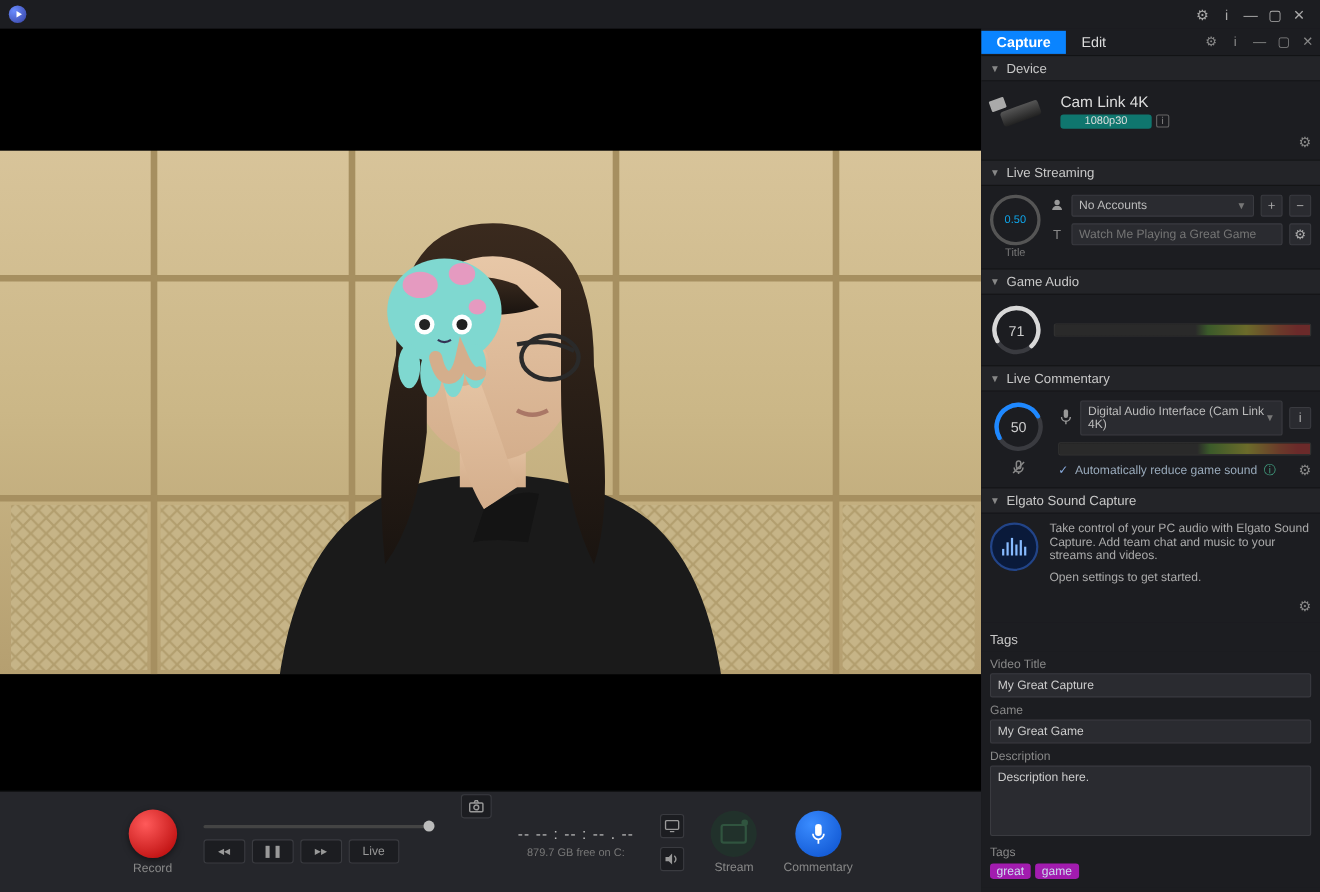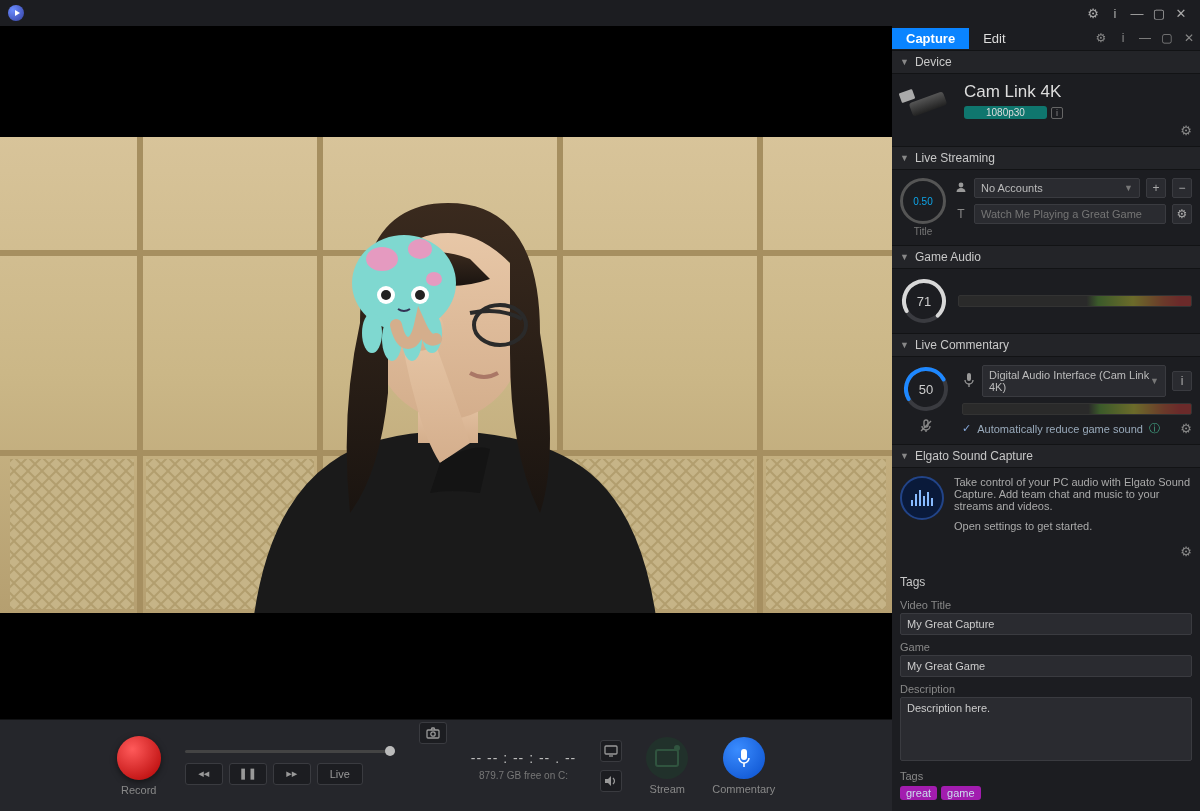--- a/index.html
+++ b/index.html
@@ -58,21 +58,21 @@
 .tri { color: #888; font-size: 9px; }
 .section-body { padding: 8px; background: #1c1d21; }
 
 
 .device-row { display: flex; align-items: center; gap: 10px; }
 .dev-img { width: 54px; height: 36px; position: relative; }
 
 .dev-img .body1 { position: absolute; width: 36px; height: 14px; background: linear-gradient(#555,#222); border-radius: 3px; left: 10px; top: 14px; transform: rotate(-20deg); }
 .dev-img .body2 { position: absolute; width: 14px; height: 10px; background: #aaa; left: 0px; top: 8px; transform: rotate(-20deg); border-radius: 1px; }
 .dev-info { display: flex; flex-direction: column; gap: 4px; }
-.dev-name { font-size: 17px; color: #ddd; }
+.dev-name { font-size: 14px; color: #ddd; }
 .badge { display: inline-flex; align-items: center; gap: 4px; }
 .badge span.b { background: #0f766e; color: #ddd; padding: 1px 22px; border-radius: 3px; font-size: 10px; text-align: center; }
 .badge span.i { width: 12px; height: 12px; border: 1px solid #666; border-radius: 2px; color: #888; font-size: 9px; display: flex; align-items: center; justify-content: center; }
 .gear-right { text-align: right; margin-top: 4px; }
 .gear { color: #888; cursor: pointer; font-size: 13px; }
 
 
 .ls-row { display: flex; gap: 8px; }
 .mbps-ring { width: 46px; height: 46px; border: 3px solid #555; border-radius: 50%; display: flex; align-items: center; justify-content: center; font-size: 10px; color: #0ea5e9; }
 .ls-ctrls { flex: 1; display: flex; flex-direction: column; gap: 6px; }

